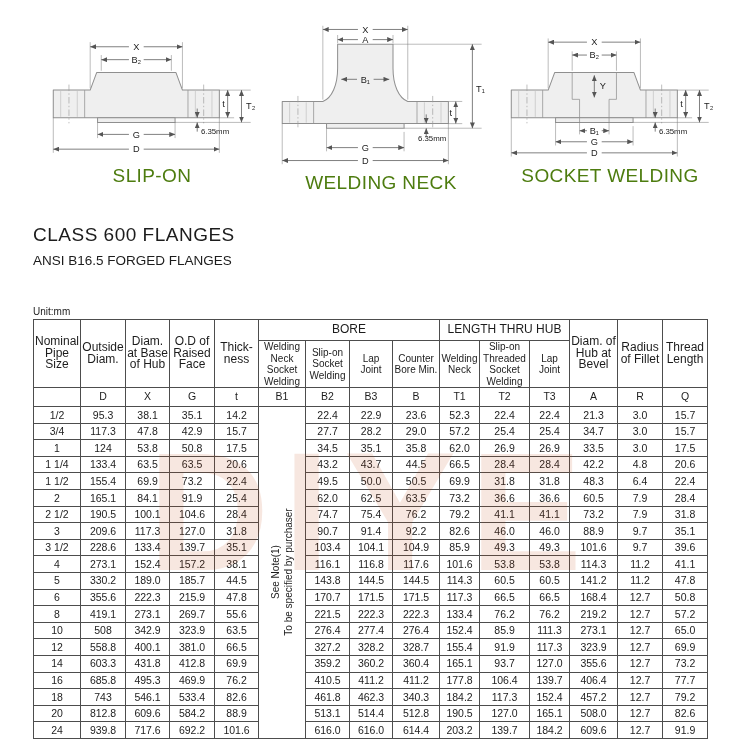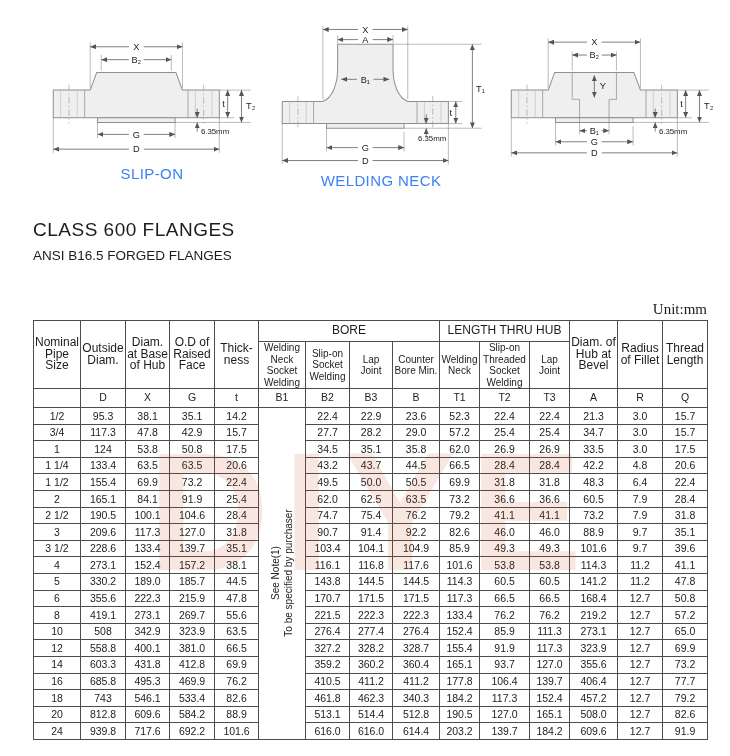--- a/index.html
+++ b/index.html
@@ -5,35 +5,35 @@
   html,body { margin:0; padding:0; }
   body {
     width:730px; height:756px; overflow:hidden; position:relative;
     background:#ffffff; color:#1c1c1c;
     font-family:"Liberation Sans","DejaVu Sans",sans-serif;
   }
   
   .diagrams { display:flex; justify-content:space-between; padding:20px 12px 0 44px; }
   .diagram { width:216px; text-align:center; }
   .diagram svg { display:block; }
-  .caption { margin-top:2px; font-size:15px; letter-spacing:.4px; color:#3b82f6; }
+  .caption { margin-top:2px; font-size:19px; letter-spacing:.4px; color:#4d7c0f; }
   svg text { font-size:10px; fill:#222; font-family:"Liberation Sans","DejaVu Sans",sans-serif; }
   svg .small-t { font-size:8.5px; }
   .shape { fill:#efefef; stroke:#8f8f8f; stroke-width:1.1; stroke-linejoin:round; }
   .sep  { stroke:#8f8f8f; stroke-width:.8; }
   .face-line { stroke:#bdbdbd; stroke-width:.7; }
   .cl   { stroke:#9a9a9a; stroke-width:.7; stroke-dasharray:7 2.5 1.5 2.5; }
   .dim  { stroke:#666; stroke-width:.9; fill:none; }
   .ext  { stroke:#7a7a7a; stroke-width:.55; }
   
   .title-block { margin:30px 0 0 33px; }
   .page-title { font-size:19px; font-weight:400; letter-spacing:.5px; margin:0; }
   .page-subtitle { font-size:13.5px; margin-top:7px; }
   
-  .unit-wrap { width:674px; margin:38px 0 2px 33px; text-align:right; font-size:15px;font-family:Liberation Serif, serif; }
+  .unit-wrap { width:674px; margin:38px 0 2px 33px; font-size:10px; }
   table.spec { border-collapse:collapse; table-layout:fixed; margin-left:33px; background:transparent; }
   table.spec th, table.spec td {
     border:1px solid #4d4d4d; text-align:center; vertical-align:middle;
     padding:0 1px; overflow:hidden;
   }
   table.spec { border:1.5px solid #3f3f3f; }
   th { font-weight:400; font-size:10px; line-height:11.5px; }
   tr.group-row th { height:20px; font-size:12px; }
   tr.sub-row th { height:44px; }
   tr.sym-row th { height:18px; font-size:10.5px; }
@@ -246,20 +246,21 @@
       <line class="dim" x1="58" y1="132" x2="92" y2="132" marker-start="url(#cS)"></line>
       <line class="dim" x1="108" y1="132" x2="142" y2="132" marker-end="url(#cE)"></line>
       <text x="100" y="135.5" text-anchor="middle">G</text>
 
       <line class="ext" x1="10" y1="106" x2="10" y2="148"></line>
         <line class="ext" x1="190" y1="106" x2="190" y2="148"></line>
       <line class="dim" x1="10" y1="144" x2="92" y2="144" marker-start="url(#cS)"></line>
       <line class="dim" x1="108" y1="144" x2="190" y2="144" marker-end="url(#cE)"></line>
       <text x="100" y="147.5" text-anchor="middle">D</text>
     </svg>
+    <div class="caption">SOCKET WELDING</div>
   </div>
 </div>
 
 <div class="title-block">
   <h1 class="page-title">CLASS 600 FLANGES</h1>
   <div class="page-subtitle">ANSI B16.5 FORGED FLANGES</div>
 </div>
 
 <div class="unit-wrap"><span>Unit:mm</span></div>
 

